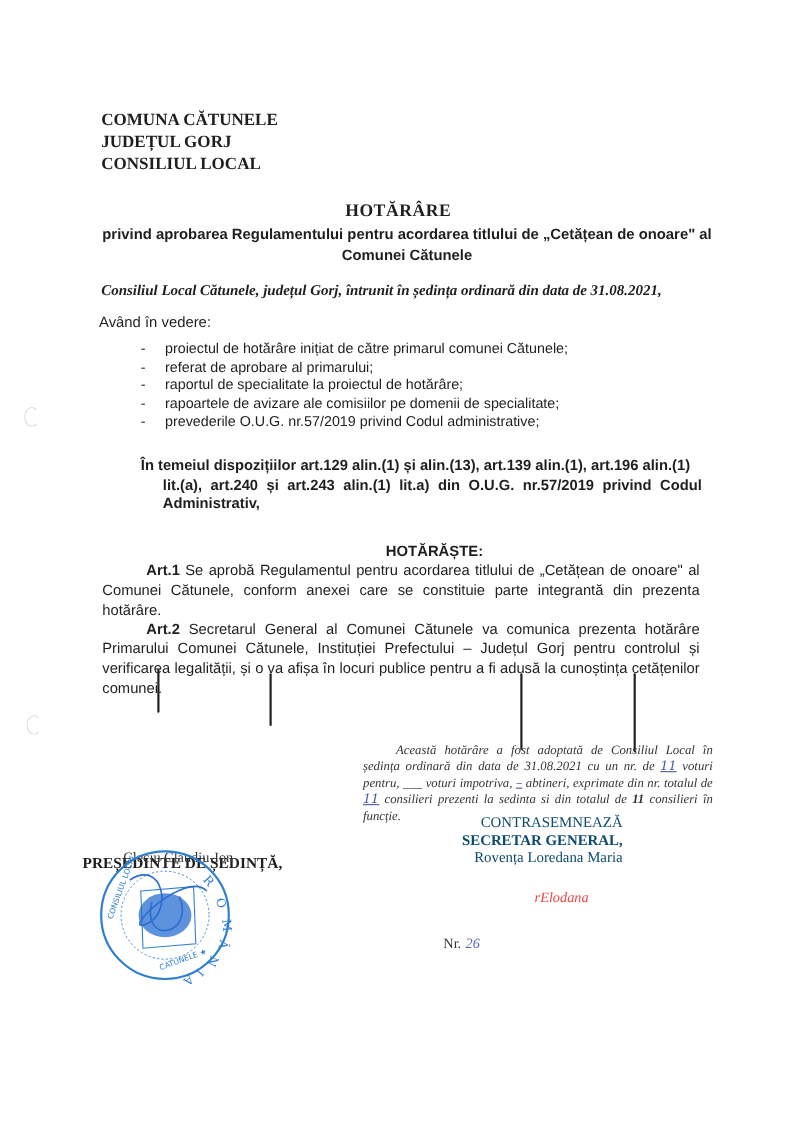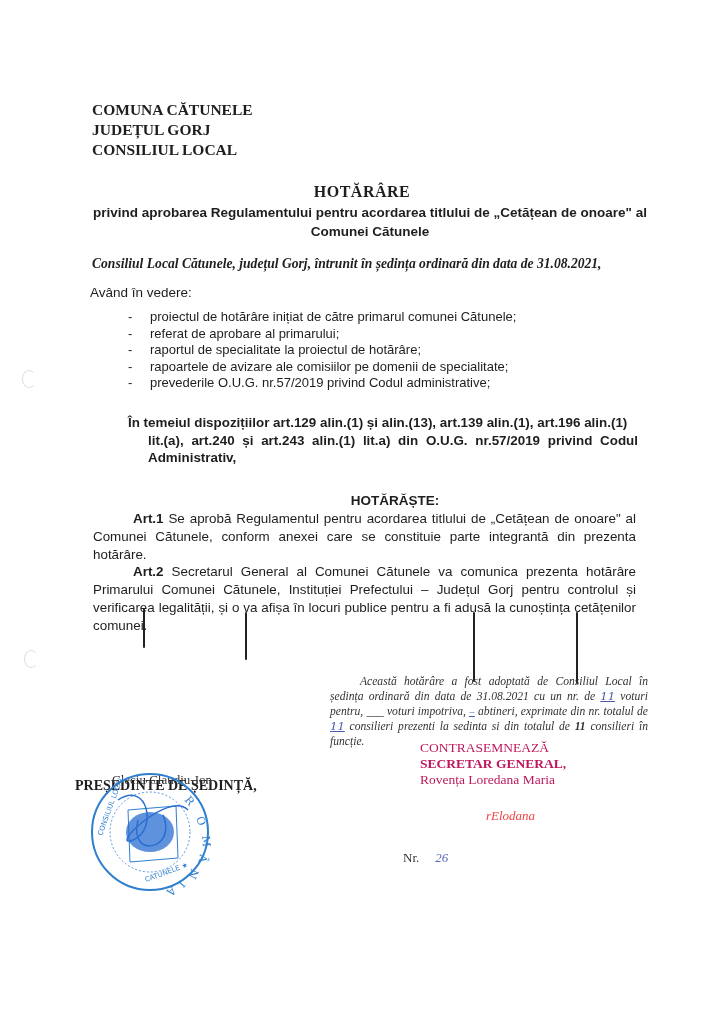--- a/index.html
+++ b/index.html
@@ -26,25 +26,25 @@
   .art1 { top: 510px; }
   .art2 { top: 563px; }
   .art b { font-weight: bold; }
 
   .adopt { left: 330px; top: 654px; width: 318px; font-style: italic; font-size: 11.6px; line-height: 15px; text-align: justify; color: #333; margin-top: 20px; }
   .adopt .ind { padding-left: 30px; }
   .hand { color: #4a5aa8; text-decoration: underline; font-family: "DejaVu Serif", serif; font-style: italic; }
 
   .presedinte { left: 75px; top: 778px; font-weight: bold; font-size: 14px; }
   .pres-name { left: 112px; top: 772px; font-size: 13px; color: #333; }
-  .contra { left: 420px; top: 740px; font-size: 13.5px; text-align: left; line-height: 16px; color: #be185d; }
+  .contra { left: 420px; top: 740px; font-size: 13.5px; text-align: right; line-height: 16px; color: #0c4a6e; }
   .contra .sg { font-weight: bold; }
   .sec-sig { left: 486px; top: 808px; color: #ef4444; font-size: 13px; font-style: italic; }
   .nr { left: 403px; top: 850px; font-size: 13px; color: #333; }
-  .nr .val { color: #5a6ab8; font-style: italic; margin-left: 16px; }
+  .nr .val { color: #5a6ab8; font-style: italic; margin-left: 4px; }
 
   .stamp { left: 88px; top: 770px; width: 125px; height: 125px; }
   .line-mark { position: absolute; width: 2px; background: #222; border-radius: 1px; }
   .hole { position: absolute; width: 14px; height: 18px; border: 1.5px solid #ddd; border-radius: 50%; border-right-color: transparent; }
 </style>
 </head>
 <body>
 
 <div class="hole" style="left:22px; top:370px;"></div>
 <div class="hole" style="left:24px; top:650px;"></div>

